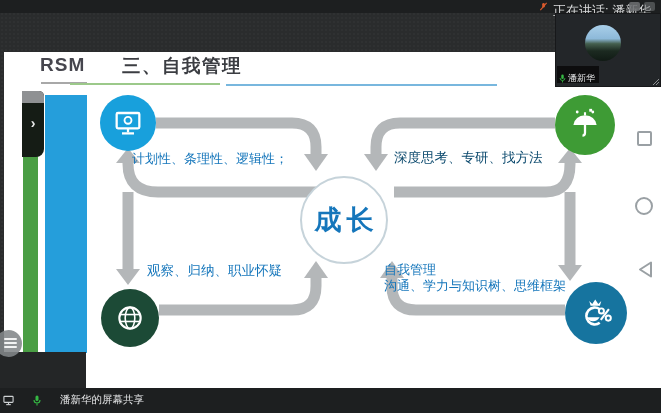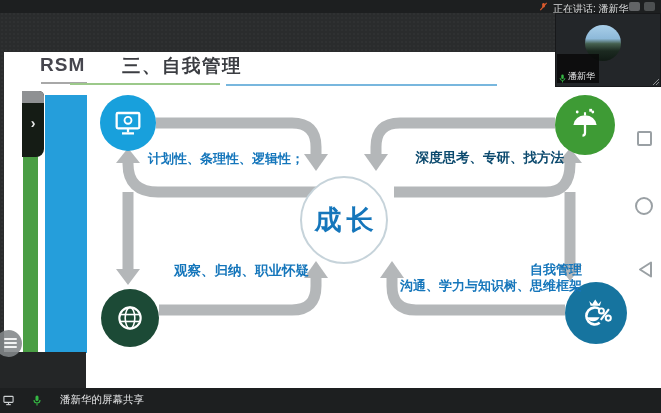--- a/index.html
+++ b/index.html
@@ -5,29 +5,29 @@
   * { margin:0; padding:0; box-sizing:border-box; }
   html,body { width:661px; height:413px; overflow:hidden; background:#131415; }
   body { font-family:"Liberation Sans","DejaVu Sans",sans-serif; }
   #app { position:relative; width:661px; height:413px; background:#2a2c2d;
          background-image:radial-gradient(rgba(255,255,255,0.025) 1px, transparent 1px);
          background-size:4px 4px; overflow:hidden; }
 
   
   .topbar { position:absolute; left:0; top:0; width:661px; height:13px; background:#1d1f20; }
   .speak-icon { position:absolute; left:539px; top:2px; width:9px; height:9px; }
-  .speak-label { position:absolute; left:553px; top:2px; font-size:10px; color:#d9dadb; white-space:nowrap; }
+  .speak-label { position:absolute; left:553px; top:2px; font-size:13px; color:#d9dadb; white-space:nowrap; }
   .winicon { position:absolute; top:2px; width:11px; height:9px; background:#6e7173; border-radius:2px; opacity:.85; }
   .winicon.one { left:629px; }
   .winicon.two { left:644px; opacity:.6; }
 
   .tile { position:absolute; left:555px; top:13px; width:106px; height:74px; background:#232629; border:1px solid #17181a; }
   .avatar { position:absolute; left:29px; top:11px; width:36px; height:36px; border-radius:50%;
             background:linear-gradient(180deg,#a9cfe9 0%,#8db9d9 38%,#45604f 52%,#1c2a21 72%,#101a14 100%); }
-  .nametag { position:absolute; left:1px; bottom:3px; height:29px; display:flex; align-items:flex-end; gap:2px;
+  .nametag { position:absolute; left:1px; bottom:3px; height:17px; display:flex; align-items:center; gap:2px;
              padding:8px 4px 0 2px; background:rgba(8,9,9,0.82); }
   .nametag span { font-size:9px; color:#e8e9ea; white-space:nowrap; }
   .resize-handle { position:absolute; right:0; bottom:0; width:9px; height:9px; }
 
   .bottombar { position:absolute; left:0; top:388px; width:661px; height:25px; background:#1d1f20; }
   .share-row { position:absolute; left:3px; top:5px; display:flex; align-items:center; gap:19px; }
   .share-row span { font-size:10.5px; color:#e6e7e8; white-space:nowrap; }
 
   .notch { position:absolute; left:0; top:352px; width:86px; height:40px; background:#242627; }
 
@@ -60,21 +60,21 @@
   .qc-tl { left:96px;  top:43px;  width:56px; height:56px; background:#18a0dc; }
   .qc-tr { left:551px; top:43px;  width:60px; height:60px; background:#3e9b35; }
   .qc-bl { left:97px;  top:237px; width:58px; height:58px; background:#1c4a36; }
   .qc-br { left:561px; top:230px; width:62px; height:62px; background:#16749f; }
   .qcircle svg { position:static; }
 
   .center-circle { left:296px; top:124px; width:88px; height:88px; border-radius:50%;
                    background:#fff; border:2px solid #c6d3da; display:flex; align-items:center; justify-content:center; }
   .center-circle span { position:static; font-size:27px; font-weight:bold; color:#1576bb; letter-spacing:5px; padding-left:5px;text-align:right; }
 
-  .qtext { text-align:right; font-weight:bold; line-height:16px; white-space:nowrap; }
+  .qtext { text-align:left; font-weight:normal; line-height:16px; white-space:nowrap; }
   .qt-tl { left:128px; top:99px;  width:172px; font-size:13px;   color:#1576bb; }
   .qt-tr { left:390px; top:98px;  width:170px; font-size:13.5px; color:#0c4a6e; }
   .qt-bl { left:143px; top:211px; width:162px; font-size:13.5px; color:#1576bb; }
   .qt-br { left:380px; top:210px; width:198px; font-size:13px;   color:#1576bb; }
 
   .nav-square { left:633px; top:79px;  width:15px; height:15px; border:2px solid #9aa0a4; border-radius:2px; background:transparent; }
   .nav-circle { left:631px; top:145px; width:18px; height:18px; border:2px solid #9aa0a4; border-radius:50%; background:transparent; }
   .nav-back   { left:633px; top:208px; width:18px; height:19px; }
 </style>
 </head>

